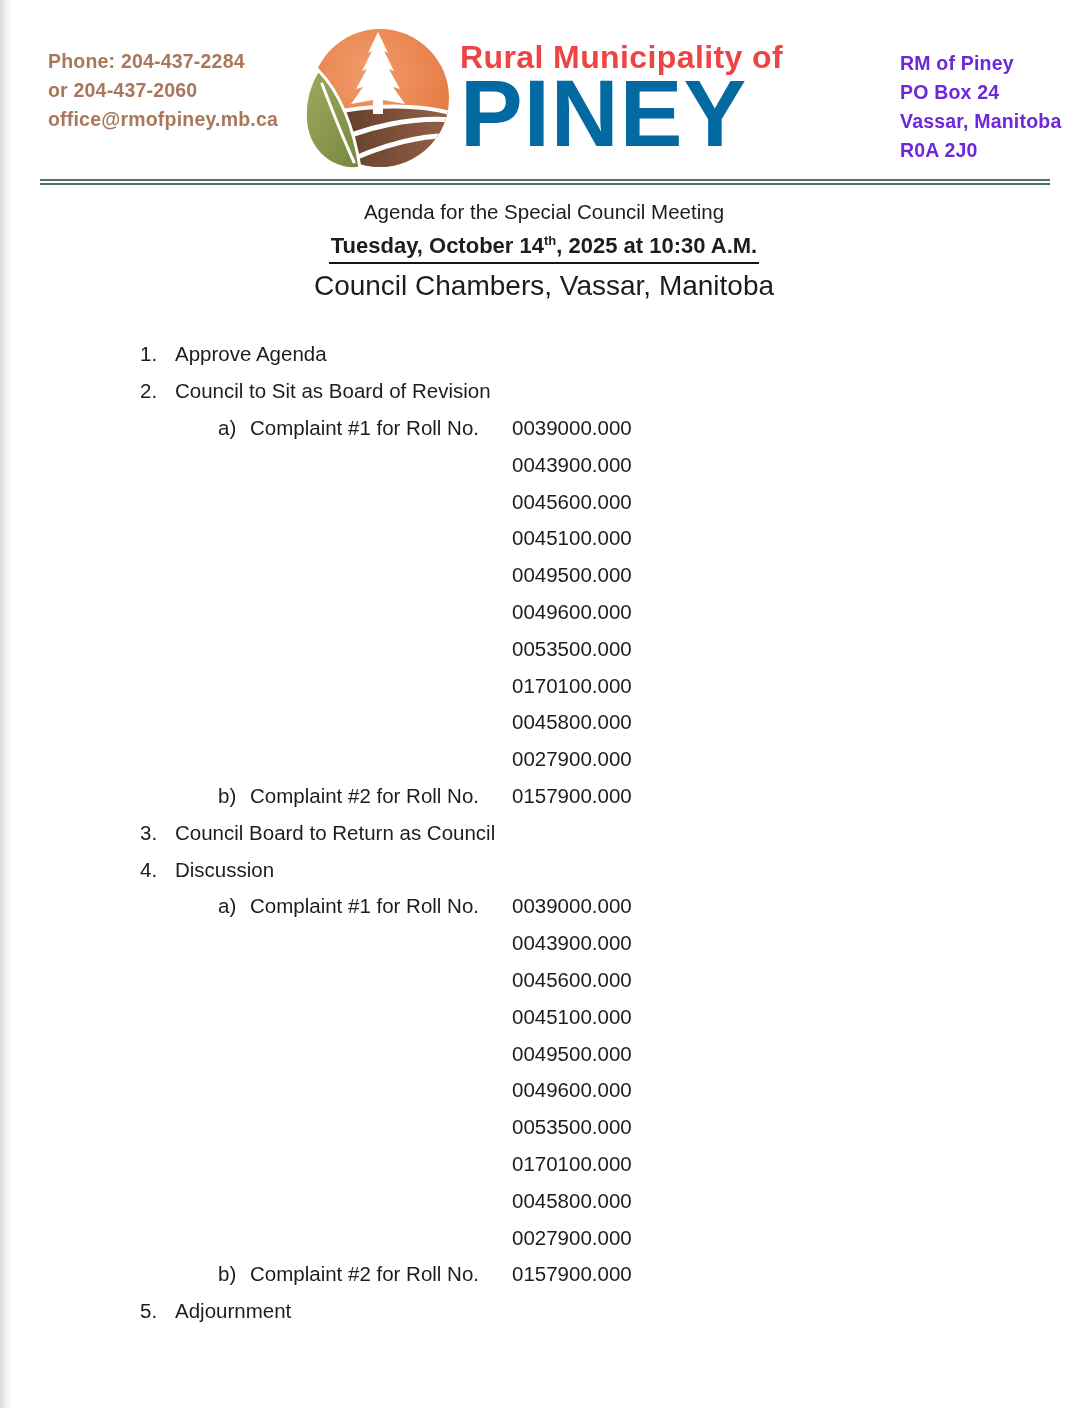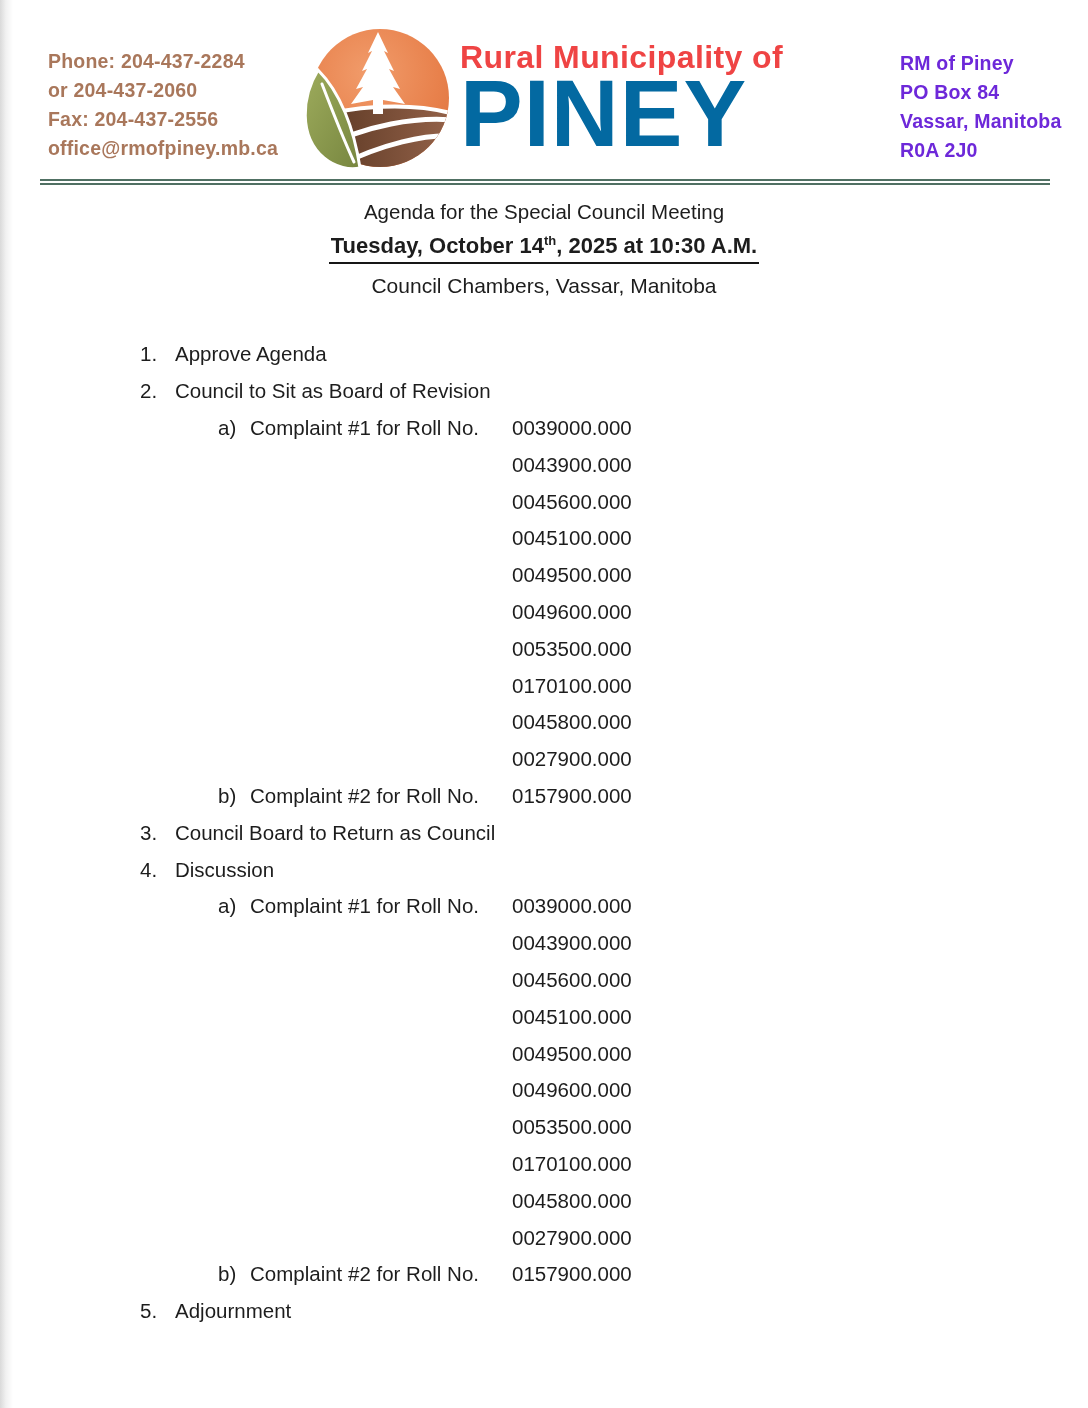--- a/index.html
+++ b/index.html
@@ -42,39 +42,38 @@
     position:absolute; left:40px; right:38px; top:179px;
     border-top:6px double #507063; height:0;
   }
 
   
   .titles { position:absolute; top:193px; left:0; right:0; text-align:center; }
   .trow { height:37px; display:flex; align-items:center; justify-content:center; font-size:20.5px; }
   .trow.date-row { font-size:22px; font-weight:bold; }
   .date-underline { border-bottom:2.5px solid #161616; padding:0 2px 2px 2px;text-align:right; }
   .date-underline sup { font-size:13px; }
-  .trow.location-row { font-size:21px; }
+  .trow.location-row { font-size:28px; }
 
   
   .agenda-list { position:absolute; top:336px; left:0; right:0; }
   .row { height:36.8px; display:flex; align-items:center; font-size:20.5px; }
   .row .n   { margin-left:140px; width:35px; }
   .row .sl  { margin-left:218px; width:32px; }
   .row .clabel { width:262px; }
   .row.roll-only .roll { margin-left:512px; }
 </style>
 </head>
 <body>
 
 <div class="scan-edge"></div>
 
 <div class="contact-block">
   <div>Phone: 204-437-2284</div>
   <div>or 204-437-2060</div>
-  <div>Fax: 204-437-2556</div>
   <div>office@rmofpiney.mb.ca</div>
 </div>
 
 <div class="logo-mark">
   <svg viewBox="0 0 153 153" width="153" height="153" aria-hidden="true">
     <defs>
       <radialGradient id="og" cx="42%" cy="32%" r="78%">
         <stop offset="0%" stop-color="#f19c6b"></stop>
         <stop offset="65%" stop-color="#e8814c"></stop>
         <stop offset="100%" stop-color="#de7440"></stop>
@@ -104,21 +103,21 @@
   </svg>
 </div>
 
 <div class="logo-text">
   <div class="logo-tagline">Rural Municipality of</div>
   <div class="logo-name">PINEY</div>
 </div>
 
 <div class="address-block">
   <div>RM of Piney</div>
-  <div>PO Box 84</div>
+  <div>PO Box 24</div>
   <div>Vassar, Manitoba</div>
   <div>R0A 2J0</div>
 </div>
 
 <div class="header-divider"></div>
 
 <div class="titles">
   <div class="trow">Agenda for the Special Council Meeting</div>
   <div class="trow date-row">
     <span class="date-underline"><span>Tuesday, October 14</span><sup>th</sup><span>, 2025 at 10:30 A.M.</span></span>

